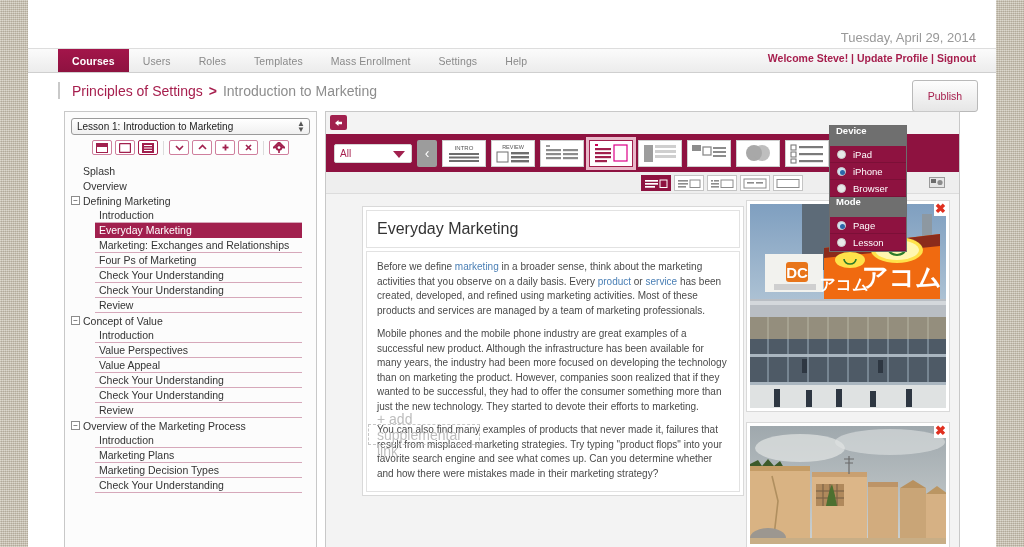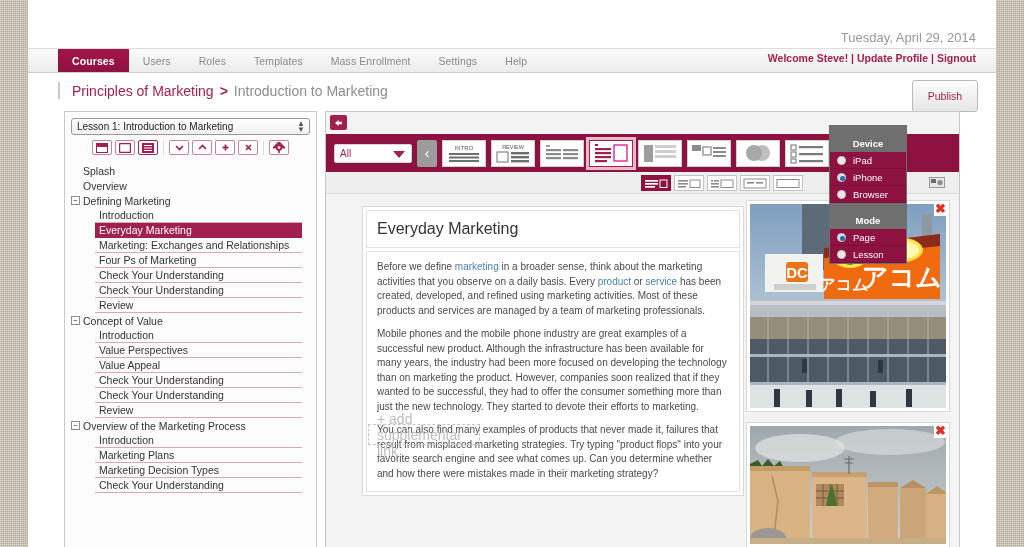--- a/index.html
+++ b/index.html
@@ -258,21 +258,21 @@
 
   
   .flyout {
     position: absolute; left: 801px; top: 14px;
     width: 78px; z-index: 40;
     border: 1px solid #6d6d6d;
     font-size: 9.5px;
   }
   .fly-hdr {
     background: #6f6f6f; color: #fff; font-weight: bold;
-    padding: 13px 6px; height: 20px; line-height: 10px; text-align: center;
+    padding: 0 6px; height: 20px; line-height: 10px;
   }
   .fly-item {
     background: #8e1240; color: #fff;
     height: 17px; display: flex; align-items: center;
     padding-left: 7px; gap: 7px; cursor: pointer;
     border-bottom: 1px solid #7c0f37;
   }
   .radio {
     width: 9px; height: 9px; border-radius: 50%;
     background: #e8e8e8; border: 1px solid #cfcfcf;
@@ -304,21 +304,21 @@
     <div class="nav-tab">Roles</div>
     <div class="nav-tab">Templates</div>
     <div class="nav-tab">Mass Enrollment</div>
     <div class="nav-tab">Settings</div>
     <div class="nav-tab">Help</div>
   </div>
 
   <div class="crumbbar">
     <div class="crumb">
       <span class="bar"></span>
-      <span class="c1">Principles of Marketing</span>
+      <span class="c1">Principles of Settings</span>
       <span class="gt">&gt;</span>
       <span class="c2">Introduction to Marketing</span>
     </div>
     <div class="btn-publish">Publish</div>
   </div>
 
   <div class="body-wrap">
 
     <div class="tree-panel">
       <div class="tree-head">

